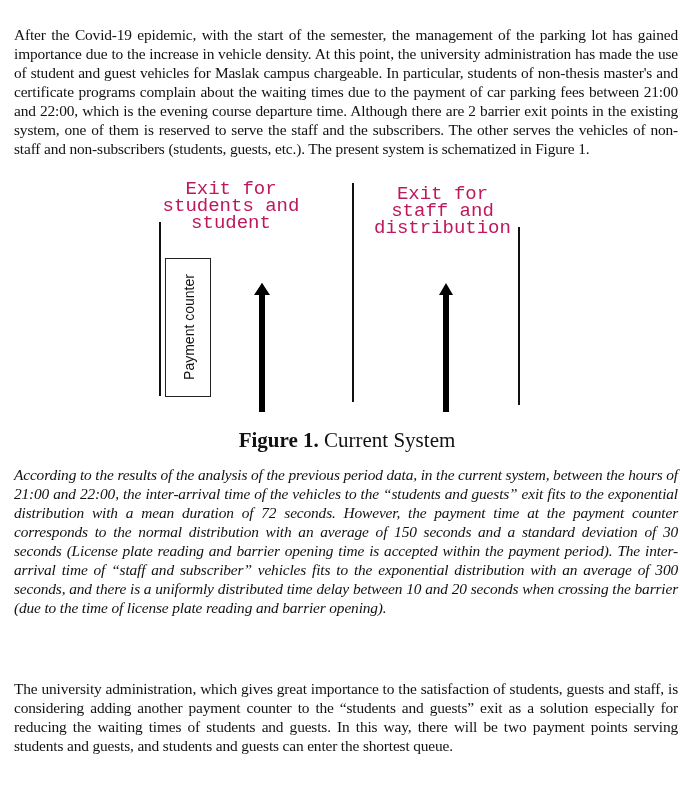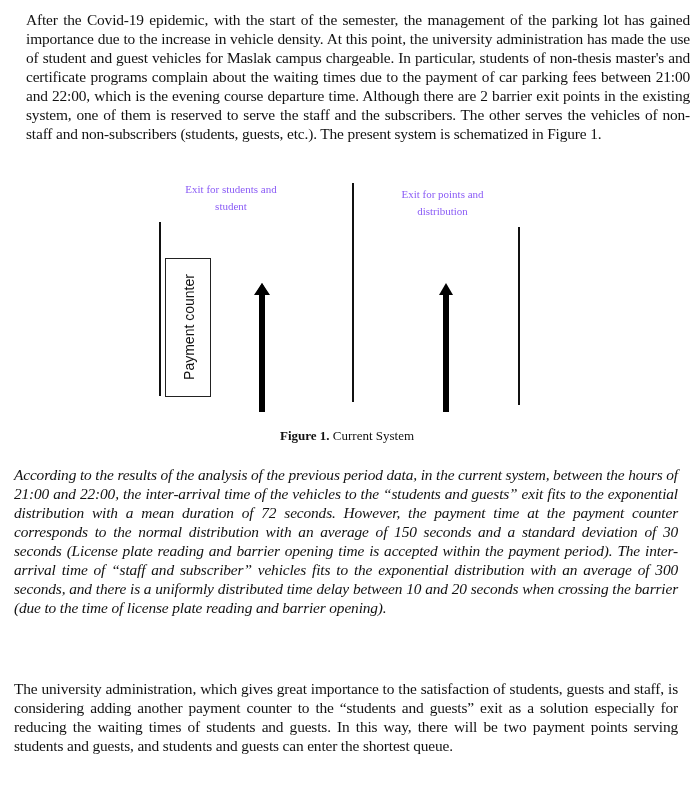--- a/index.html
+++ b/index.html
@@ -2,53 +2,53 @@
 <html><head>
 <meta charset="utf-8">
 <style>
   html, body { margin:0; padding:0; background:#ffffff; }
   body { width:694px; height:788px; position:relative; overflow:hidden; color:#111; }
   .para {
     position:absolute; left:14px; width:664px;
     font-family:"Liberation Serif", serif; font-size:15.4px; line-height:19px;
     text-align:justify; margin:0; letter-spacing:-0.15px;
   }
-  #p1 { top:10px;margin-left:12px; }
+  #p1 { top:25px; }
   #p2 { top:465px;font-style:italic; }
   #p3 { top:679px; }
   .fig { position:absolute; left:0; top:0; width:694px; height:460px; }
   .label {
-    position:absolute; font-family:Liberation Serif, serif; font-size:11px;
-    line-height:17px; text-align:center; color:#8b5cf6;
+    position:absolute; font-family:Liberation Mono, monospace; font-size:19px;
+    line-height:17px; text-align:center; color:#be185d;
   }
   .vline { position:absolute; width:2px; background:#111; }
   .box { position:absolute; border:1.5px solid #222; box-sizing:border-box; background:#fff; }
   .box-text {
     position:absolute; font-family:"Liberation Sans", sans-serif; font-size:14px; color:#111;
     white-space:nowrap; transform-origin:center; transform:rotate(-90deg);
   }
   .arrow { position:absolute; }
   .caption {
     position:absolute; left:0; width:694px; top:428px; text-align:center;
-    font-family:"Liberation Serif", serif; font-size:13px;
+    font-family:"Liberation Serif", serif; font-size:21px;
   }
   .caption b { font-weight:bold; }
 </style>
 </head>
 <body>
 
 <p id="p1" class="para">After the Covid-19 epidemic, with the start of the semester, the management of the parking lot has gained importance due to the increase in vehicle density. At this point,  the university administration has made the use of student and guest vehicles for Maslak campus chargeable. In particular, students of non-thesis master's and certificate programs complain about the waiting times due to the payment of car parking fees between 21:00 and 22:00, which is the evening course departure time. Although there are 2 barrier exit points in the existing system, one of them is reserved to serve the staff and the subscribers. The other serves the vehicles of non-staff and non-subscribers (students, guests, etc.). The present system is schematized in Figure 1.</p>
 
 <div class="fig">
   <div class="label" style="left:160px; top:181px; width:142px;">
     <div>Exit for students and</div>
     <div>student</div>
   </div>
   <div class="label" style="left:370px; top:186px; width:145px;">
-    <div>Exit for points and</div>
+    <div>Exit for staff and</div>
     <div>distribution</div>
   </div>
 
   <div class="vline" style="left:159px; top:222px; height:174px;"></div>
   <div class="vline" style="left:352px; top:183px; height:219px; width:1.5px;"></div>
   <div class="vline" style="left:518px; top:227px; height:178px; width:1.5px;"></div>
 
   <div class="box" style="left:165px; top:258px; width:46px; height:139px;">
     <div class="box-text" style="left:-35px; top:60px; width:116px; text-align:center;">Payment counter</div>
   </div>

